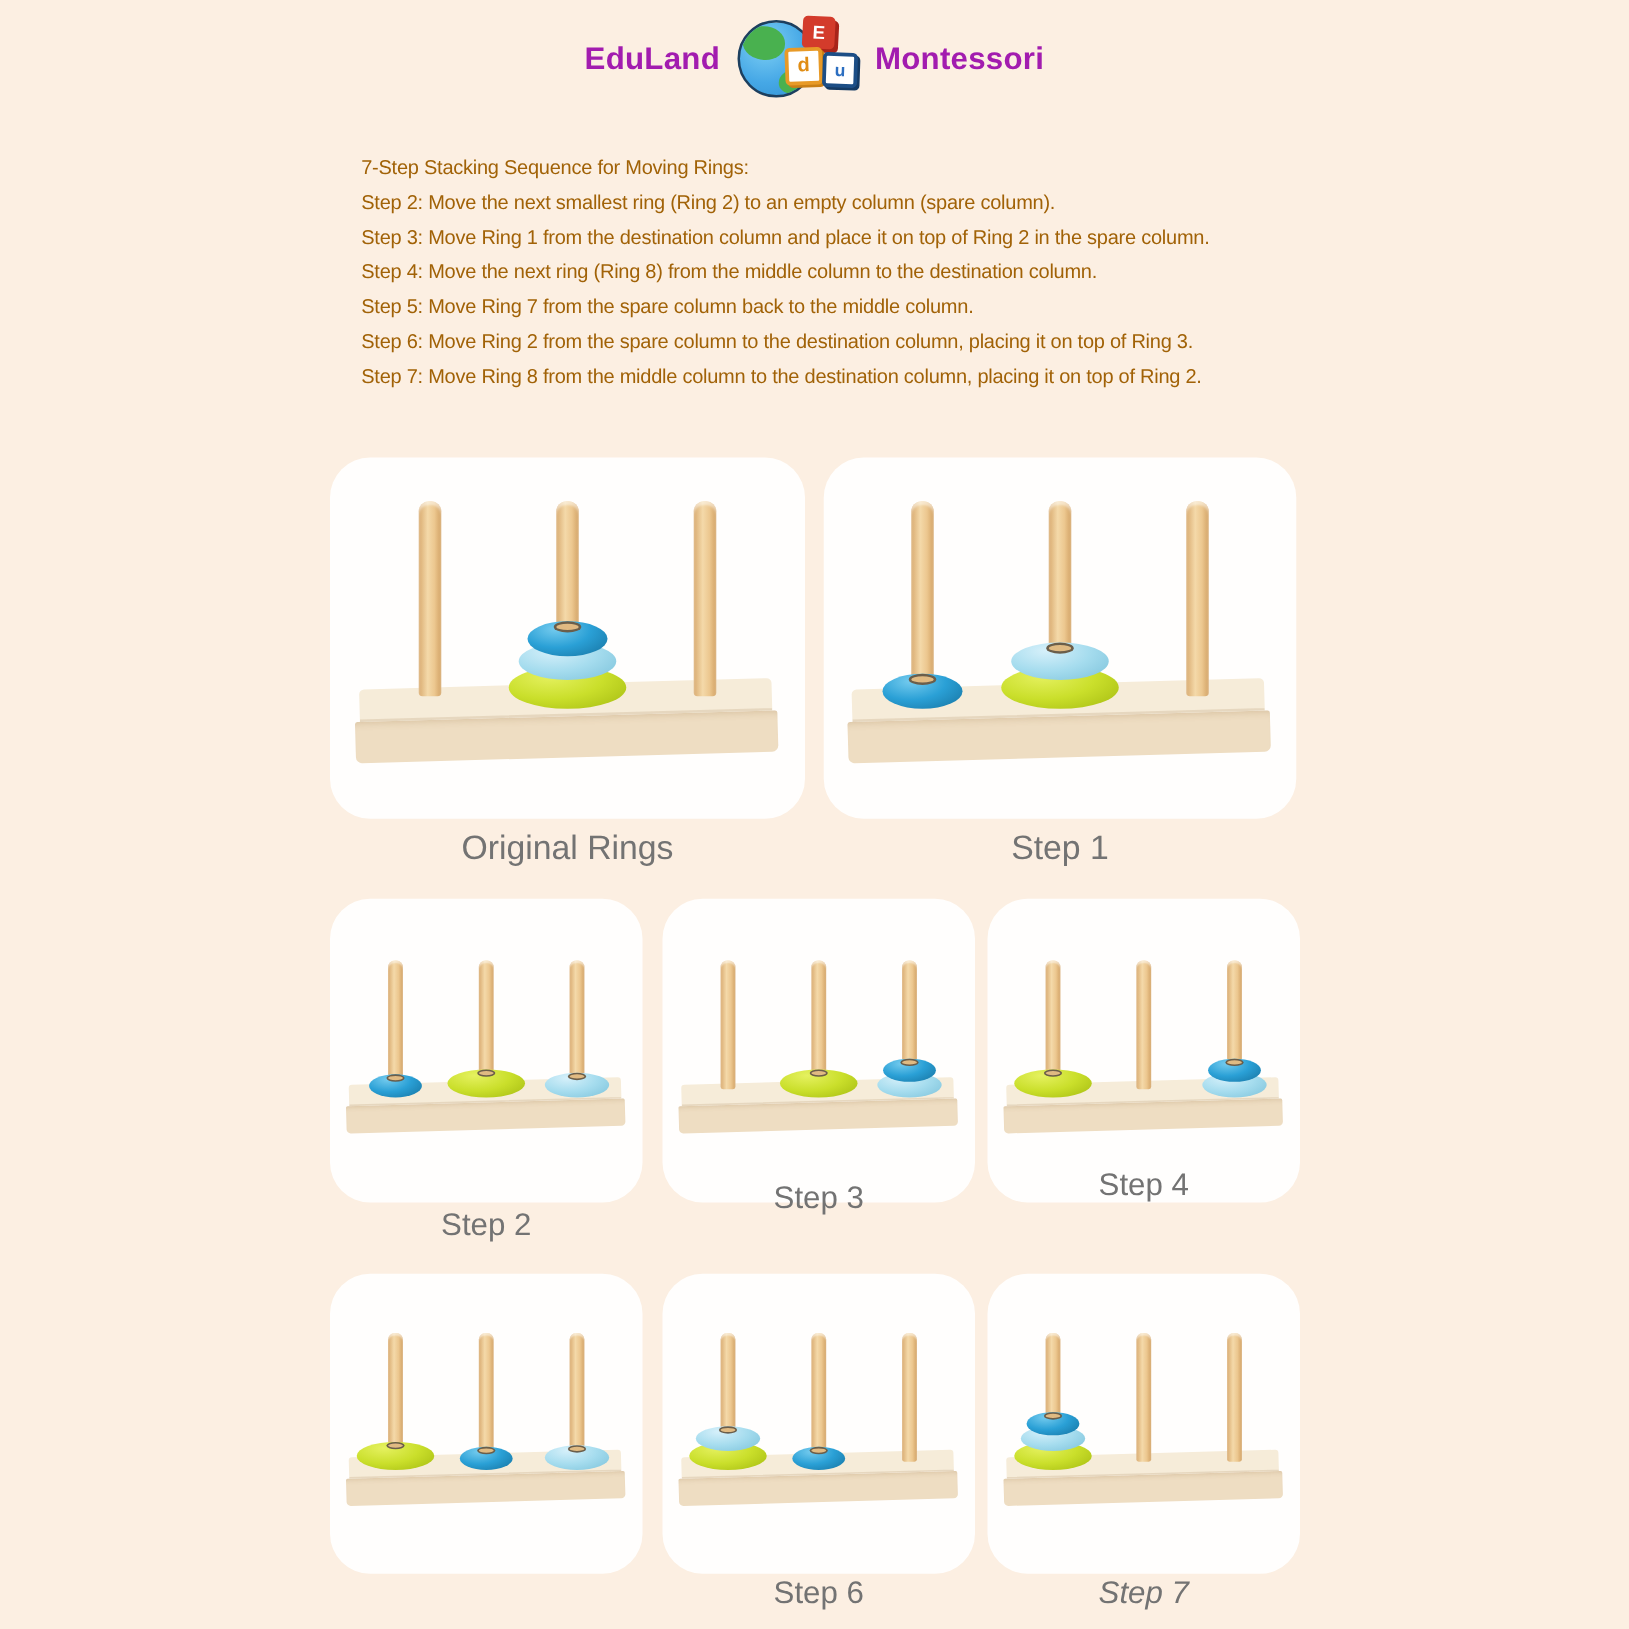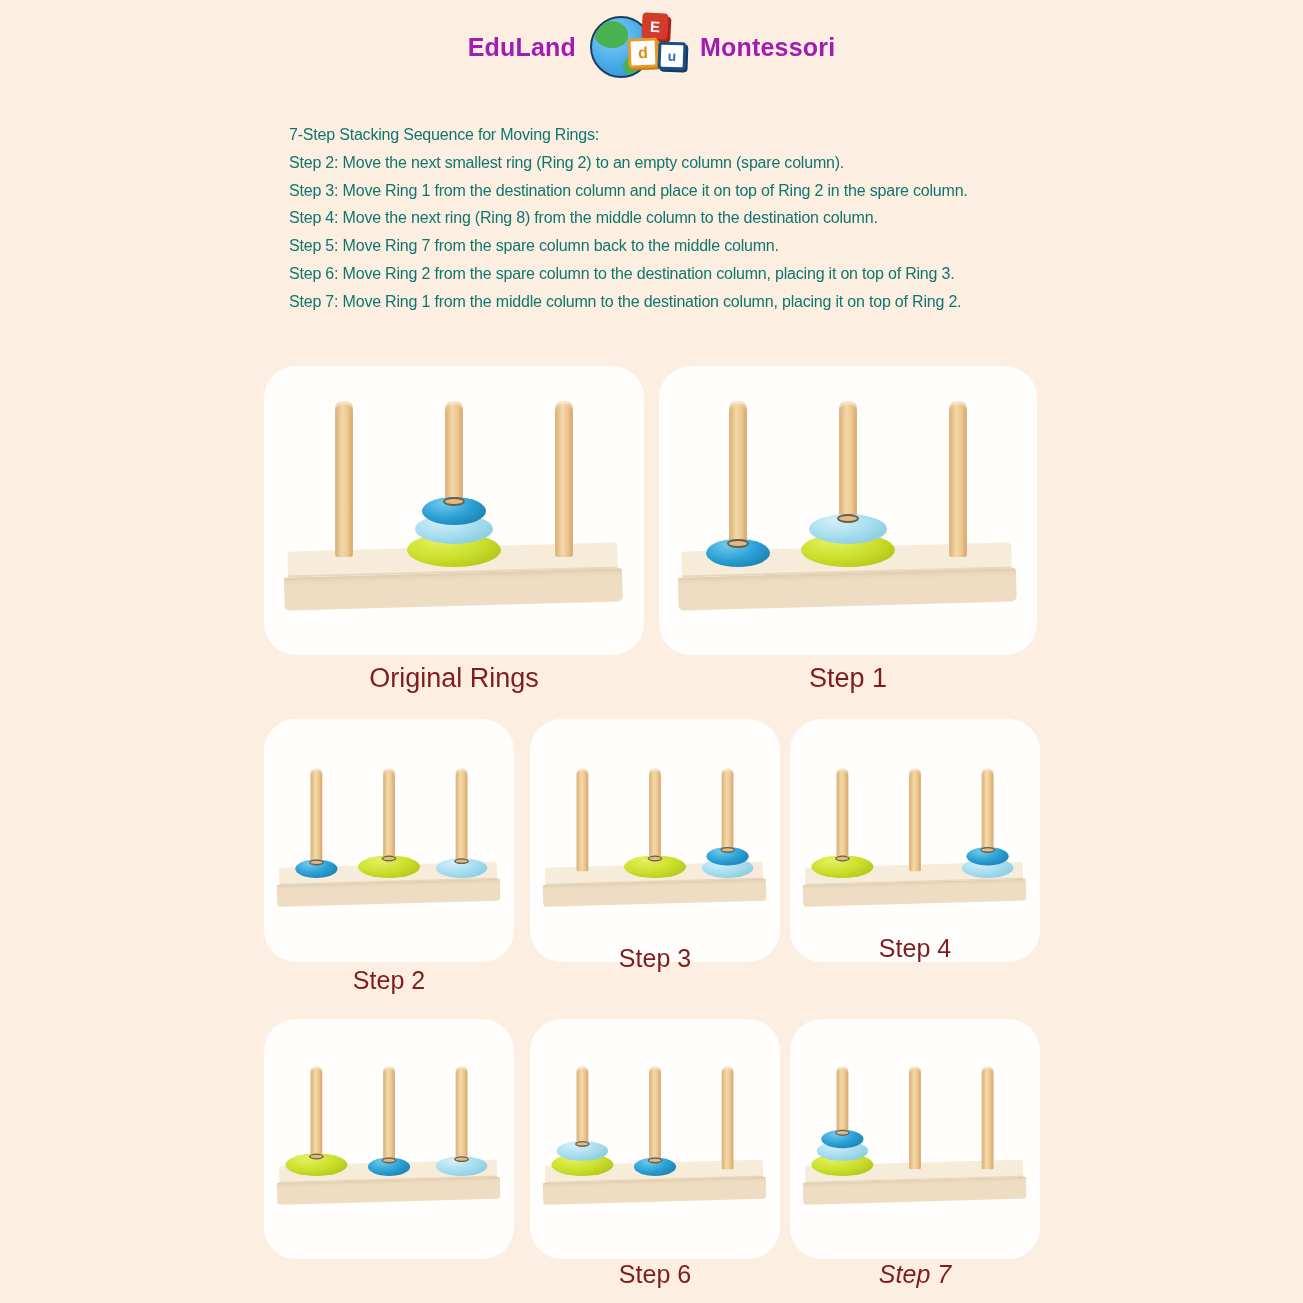--- a/index.html
+++ b/index.html
@@ -24,28 +24,28 @@
          font-size:15px;transform:rotate(3deg);
          box-shadow:3px 3px 0 #a8241a;}
   .block-d{left:38px;top:24px;width:24px;height:24px;background:#fff;color:#e08d14;
          border:3px solid var(--block-orange);font-size:16px;transform:rotate(-2deg);
          box-shadow:2px 2px 0 #c97f16;}
   .block-u{left:68px;top:28px;width:22px;height:22px;background:#fff;color:#2d6fc1;
          border:3px solid var(--block-blue);font-size:14px;transform:rotate(2deg);
          box-shadow:2px 2px 0 #143a64;}
 
   
-  .instructions{position:absolute;left:289px;top:121px;color:#0f766e;font-size:16px;
+  .instructions{position:absolute;left:289px;top:121px;color:#a16207;font-size:16px;
          letter-spacing:-0.2px;white-space:nowrap;}
   .instructions div{height:27.8px;line-height:27.8px;}
 
   
   .card{position:absolute;background:#fffefd;border-radius:32px;
         display:flex;align-items:center;justify-content:center;overflow:hidden;}
-  .caption{position:absolute;text-align:center;color:#7f1d1d;}
+  .caption{position:absolute;text-align:center;color:#737373;}
   .caption--big{font-size:27px;}
   .caption--small{font-size:25px;}
 
   
   .scene{position:relative;width:360px;height:280px;flex:0 0 auto;}
   .scene--small{transform:scale(0.66);}
   .board{position:absolute;left:10px;bottom:44px;width:338px;height:60px;
          transform:rotate(-1.6deg);z-index:1;}
   .board-top{position:absolute;left:4px;top:0;width:330px;height:26px;
          background:var(--wood-board-top);border-radius:4px 4px 0 0;
@@ -80,21 +80,21 @@
     <span class="brand">Montessori</span>
   </div>
 
   <div class="instructions">
     <div>7-Step Stacking Sequence for Moving Rings:</div>
     <div>Step 2: Move the next smallest ring (Ring 2) to an empty column (spare column).</div>
     <div>Step 3: Move Ring 1 from the destination column and place it on top of Ring 2 in the spare column.</div>
     <div>Step 4: Move the next ring (Ring 8) from the middle column to the destination column.</div>
     <div>Step 5: Move Ring 7 from the spare column back to the middle column.</div>
     <div>Step 6: Move Ring 2 from the spare column to the destination column, placing it on top of Ring 3.</div>
-    <div>Step 7: Move Ring 1 from the middle column to the destination column, placing it on top of Ring 2.</div>
+    <div>Step 7: Move Ring 8 from the middle column to the destination column, placing it on top of Ring 2.</div>
   </div>
 
   <div class="card" style="left:264px;top:366px;width:380px;height:289px;">
     <div class="scene">
         <div class="board">
           <div class="board-top"></div>
           <div class="board-front"></div>
         </div>
         <div class="peg" style="left: 61px;"></div>
         <div class="peg" style="left: 171px;"></div>

